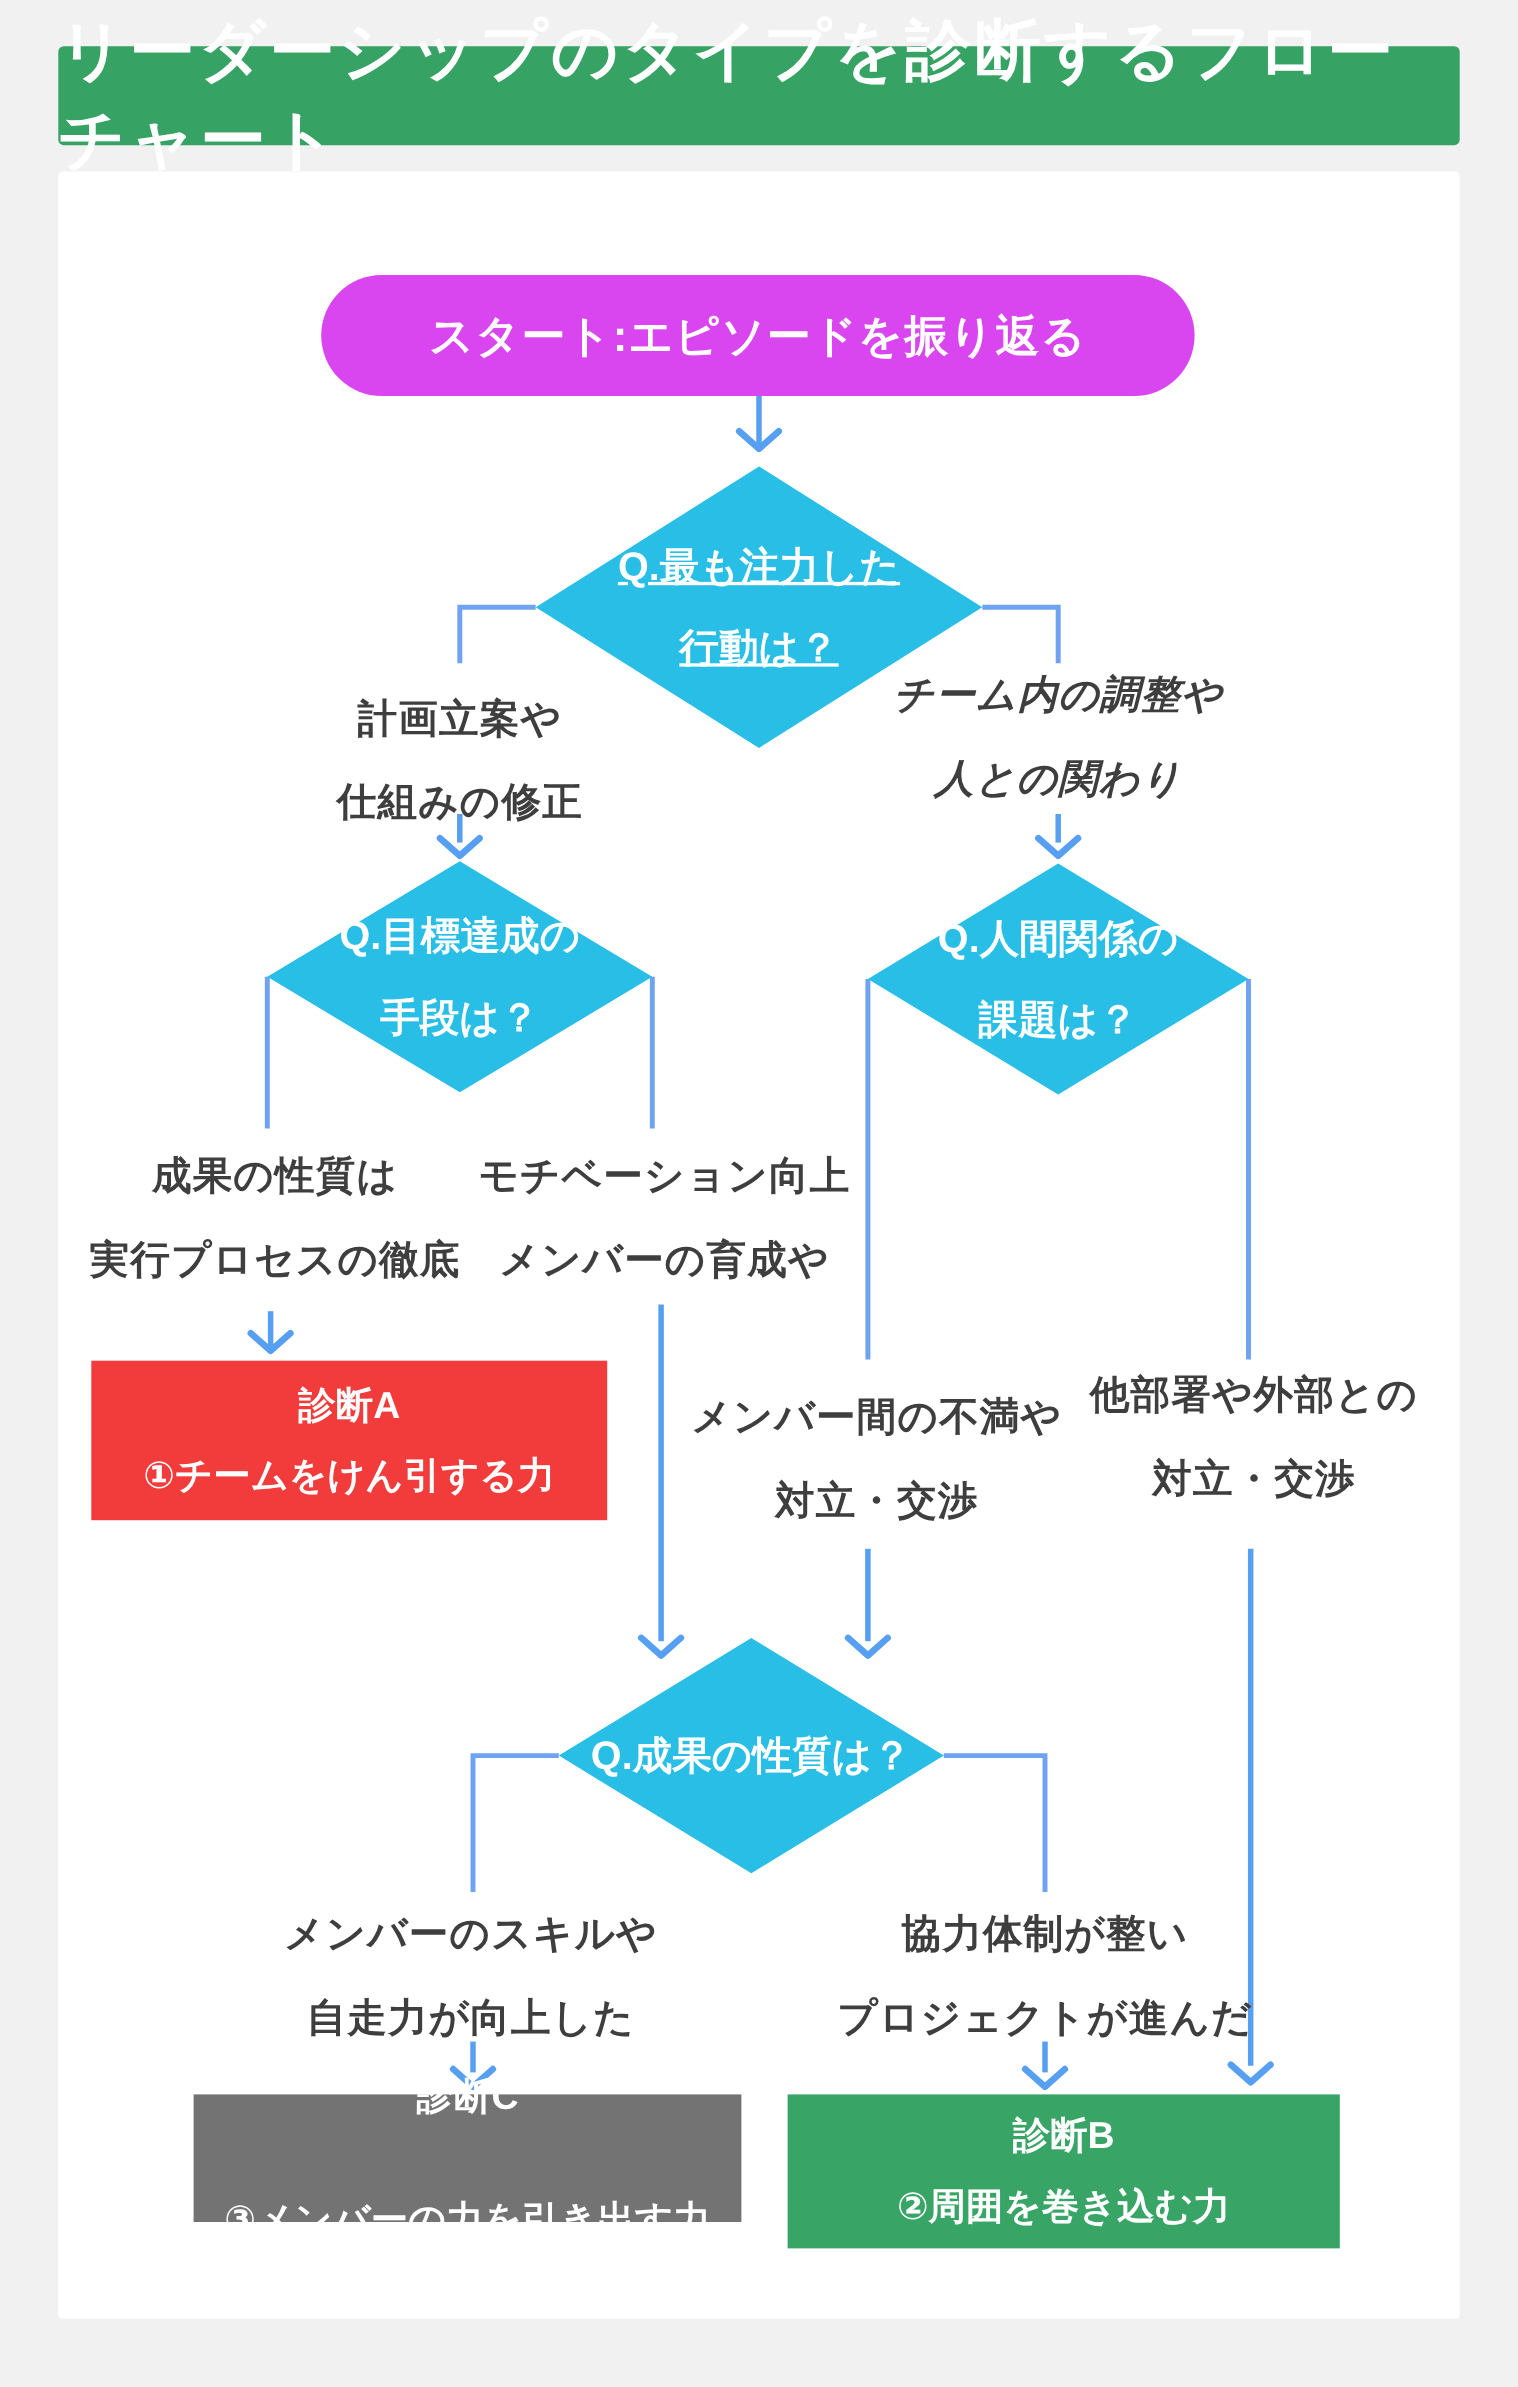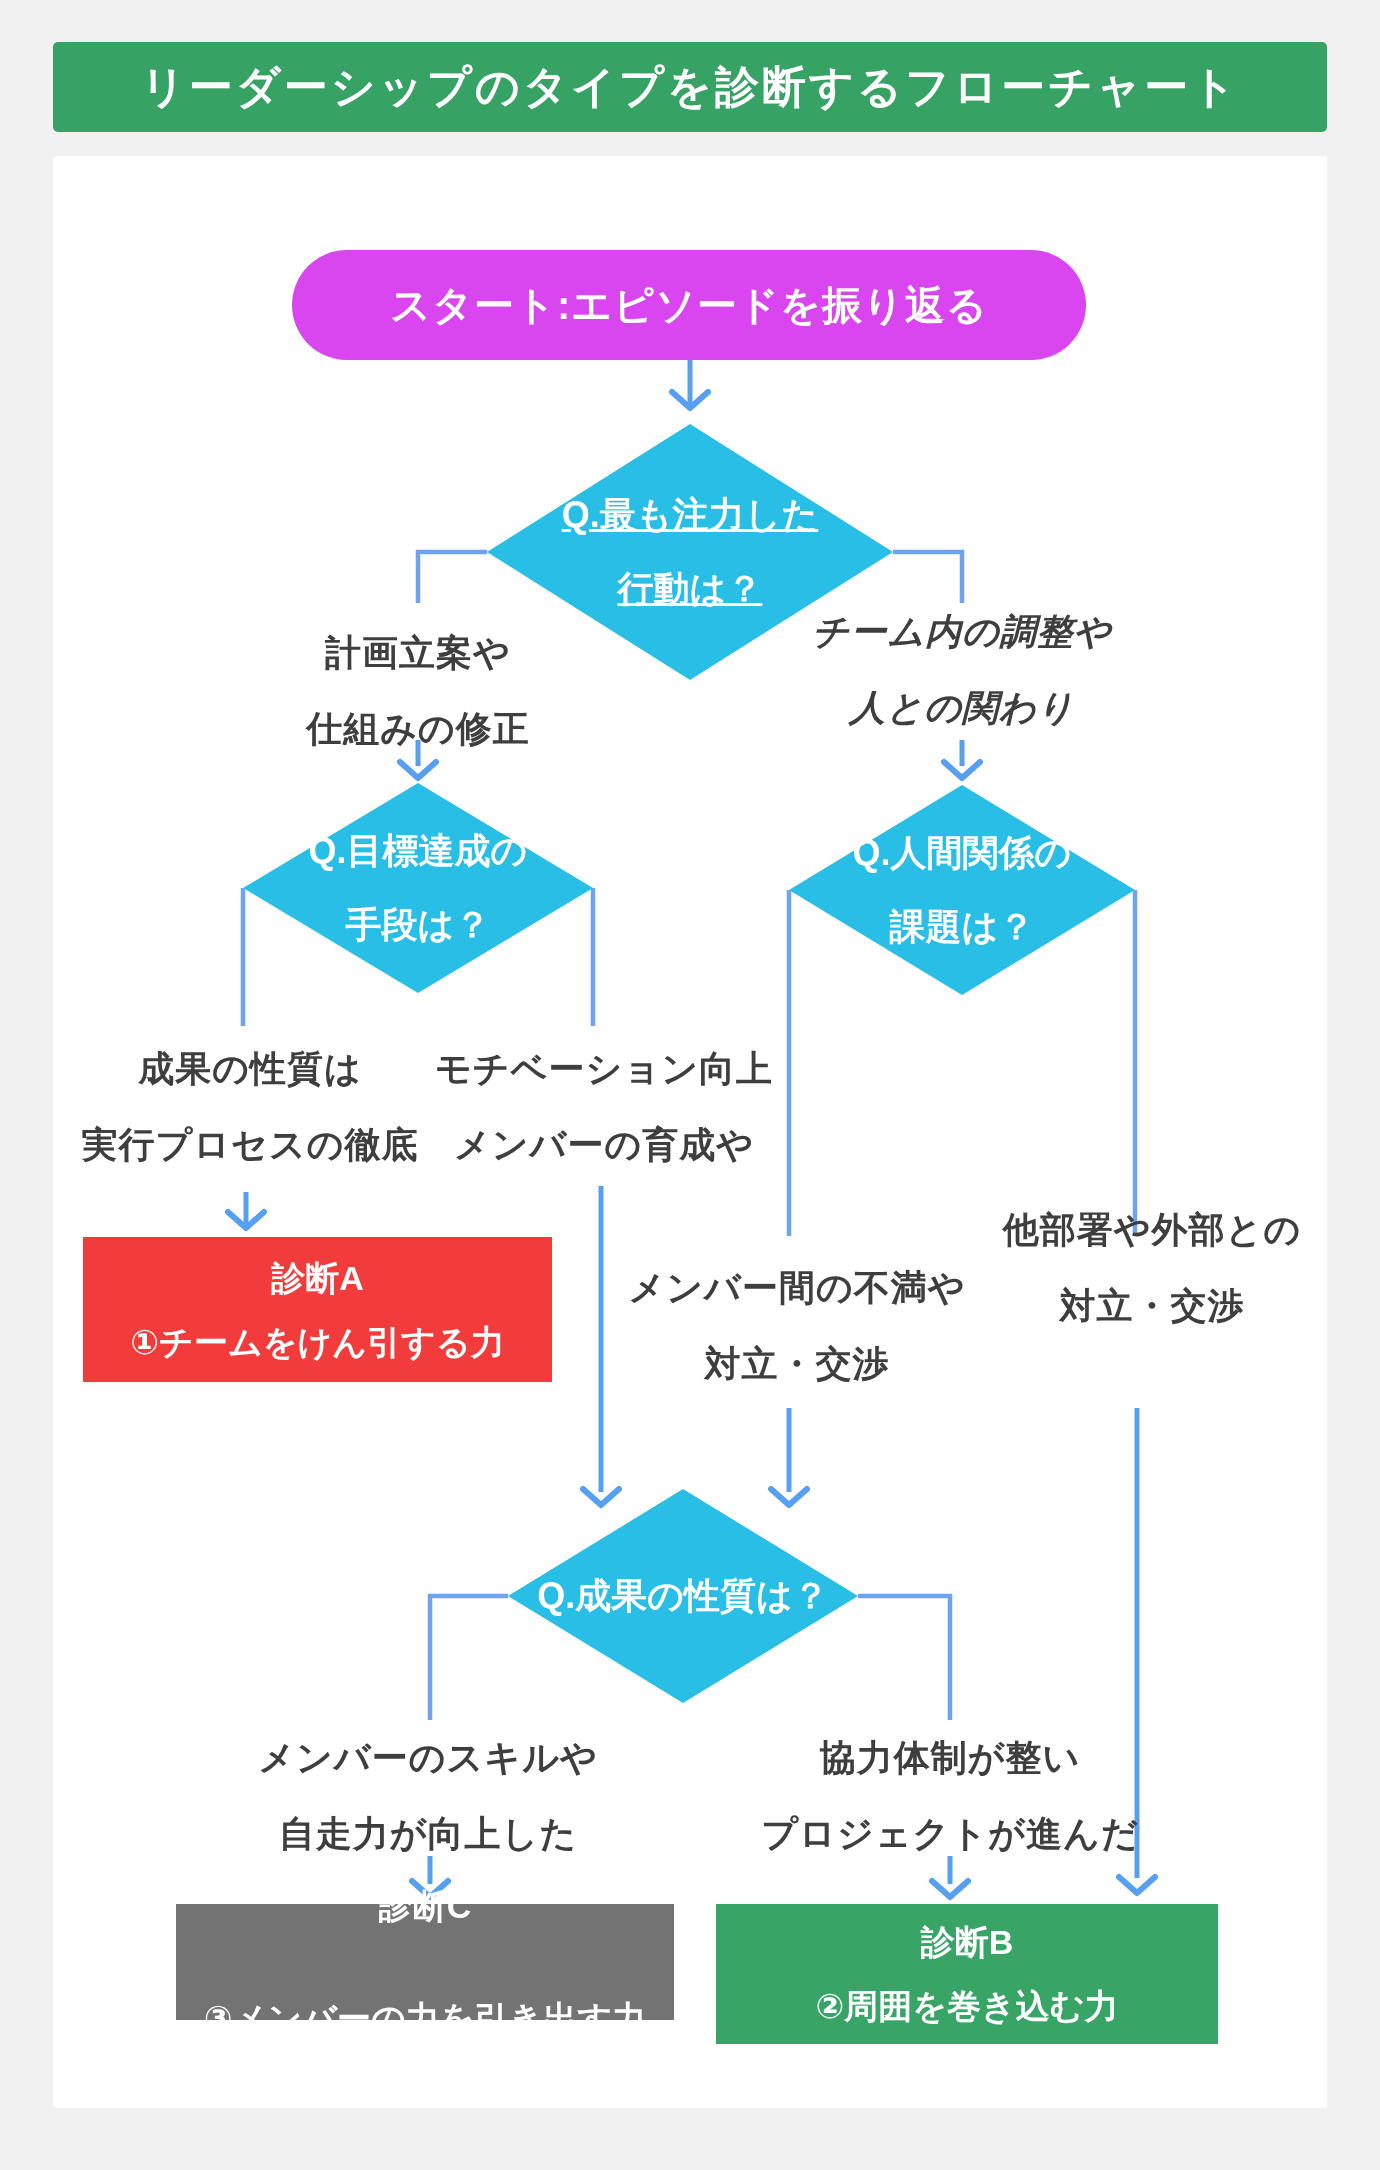--- a/index.html
+++ b/index.html
@@ -8,21 +8,21 @@
     background:#f1f1f2;
     font-family:"Liberation Sans","DejaVu Sans",sans-serif;
     -webkit-font-smoothing:antialiased;
   }
   .stage{position:relative;width:1380px;height:2170px;overflow:hidden;}
 
   .titlebar{
     position:absolute;left:53px;top:42px;width:1274px;height:90px;
     background:#36a264;border-radius:5px;
     display:flex;align-items:center;justify-content:center;
-    color:#ffffff;font-size:44px;font-weight:bold;letter-spacing:3px;text-align:center;
+    color:#ffffff;font-size:60px;font-weight:bold;letter-spacing:3px;
   }
   .card{
     position:absolute;left:53px;top:156px;width:1274px;height:1952px;
     background:#ffffff;border-radius:4px;
   }
   svg.overlay{position:absolute;left:0;top:0;width:1380px;height:2170px;}
 
   .ln{fill:none;stroke:#6fa3f2;stroke-width:4.5;}
   .ar{fill:none;stroke:#57a0f1;stroke-width:5;}
   .ah{fill:none;stroke:#57a0f1;stroke-width:6;stroke-linecap:round;stroke-linejoin:round;}
@@ -56,21 +56,21 @@
   .blabel{
     position:absolute;transform:translate(-50%,-50%);
     color:#3e3e3e;font-size:36px;font-weight:bold;line-height:76px;
     text-align:center;white-space:nowrap;letter-spacing:1px;
   }
   .bl-plan{left:418px;top:691px;}
   .bl-team{left:962px;top:670px;font-style:italic;}
   .bl-logic{left:250px;top:1107px;}
   .bl-nurture{left:604px;top:1107px;}
   .bl-internal{left:797px;top:1326px;}
-  .bl-external{left:1140px;top:1268px;margin-left:12px;}
+  .bl-external{left:1140px;top:1306px;}
   .bl-skill{left:428px;top:1796px;}
   .bl-coop{left:950px;top:1796px;}
 </style>
 </head>
 <body>
 
 <div class="stage">
 
   <div class="titlebar">
     <span>リーダーシップのタイプを診断するフローチャート</span>

